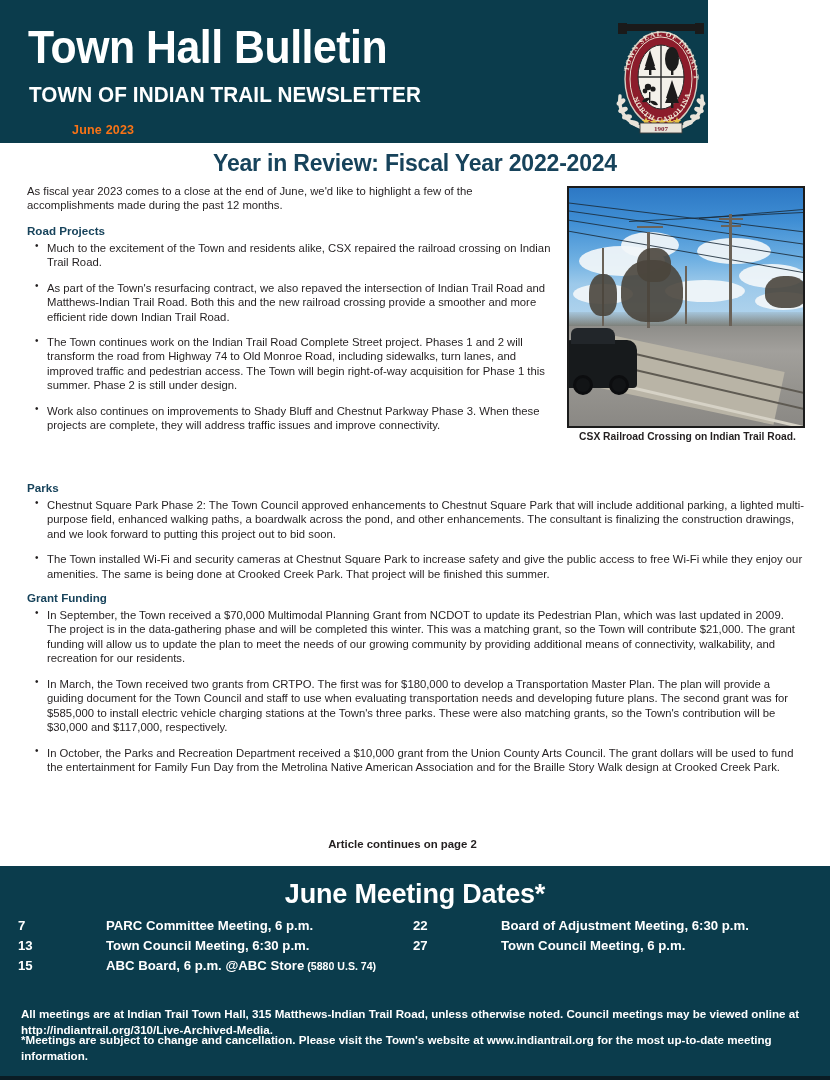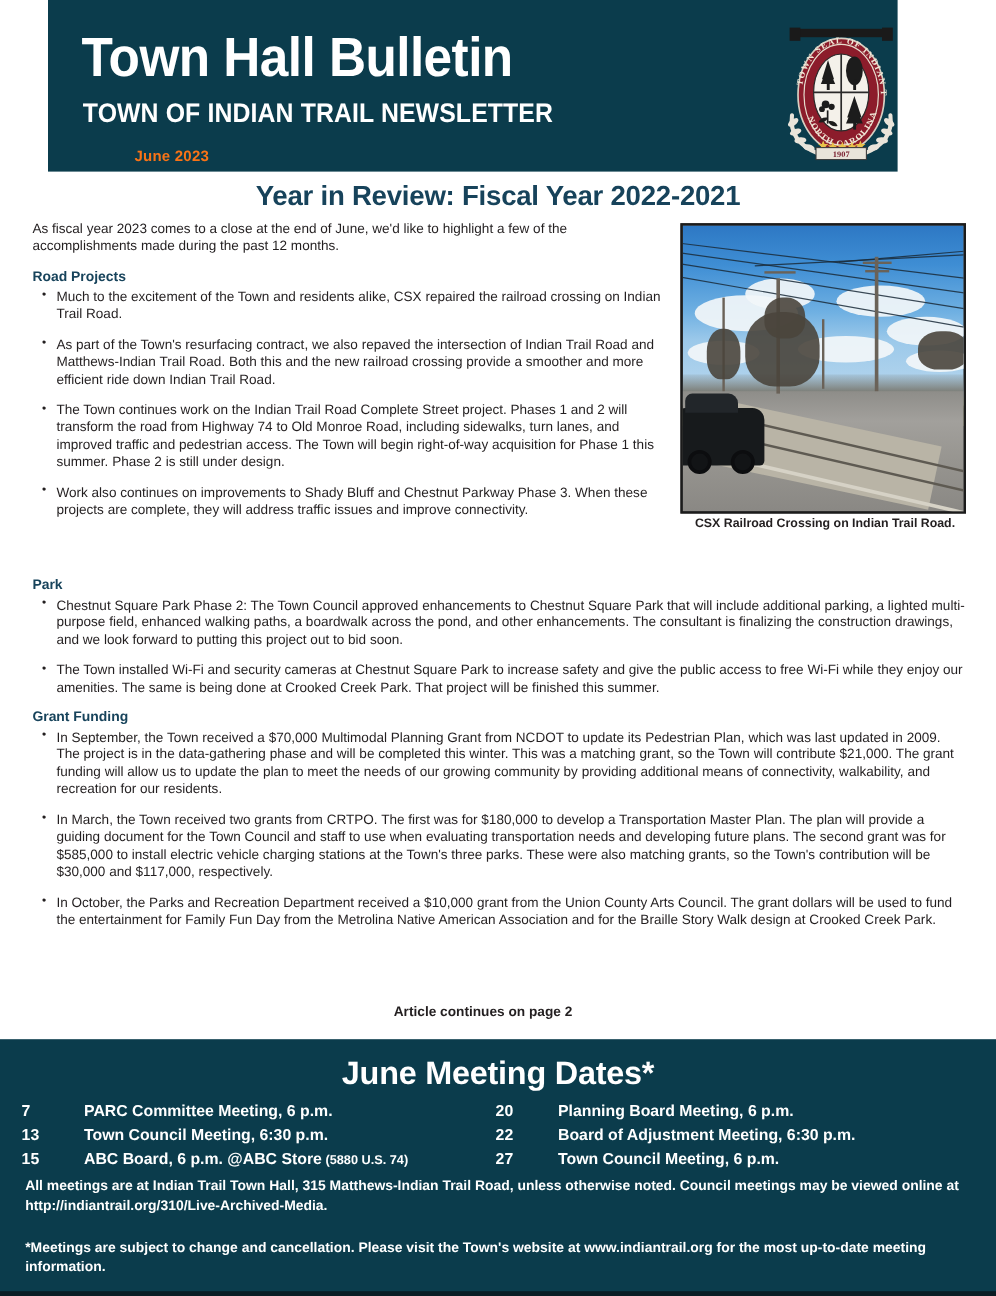--- a/index.html
+++ b/index.html
@@ -14,21 +14,20 @@
     width: 830px; height: 1080px;
     background: #ffffff;
   }
 
   
   .masthead {
     position: relative;
     width: 708px; height: 143px;
     background: #0b3c4c;
     overflow: hidden;
-    margin-left: 40px;
   }
   .masthead-title {
     position: absolute;
     left: 28px; top: 24px;
     color: #ffffff;
     font-size: 46px;
     font-weight: bold;
     letter-spacing: -0.5px;
     line-height: 1;
     font-family: "Liberation Sans", sans-serif;
@@ -250,32 +249,32 @@
     column-gap: 0;
   }
   .meet-row {
     display: flex;
     align-items: baseline;
     height: 20px;
     font-size: 13.2px;
     font-weight: bold;
   }
   .meet-day { width: 52px; flex: 0 0 52px; }
-  .meet-label { white-space: nowrap; }
+  .meet-label { white-space: nowrap; margin-left: 36px; }
   .meet-note { font-size: 10.6px; font-weight: bold; margin-left: 3px; }
 
   .footer-note {
     position: absolute;
     left: 21px;
     width: 790px;
     font-size: 11.6px;
     font-weight: bold;
     line-height: 1.35;
   }
-  .note-a { top: 115px; }
+  .note-a { top: 140px; }
   .note-b { top: 166px; }
 </style>
 </head>
 <body>
 
 <div class="page">
 
   <div class="masthead">
     <div class="masthead-title">Town Hall Bulletin</div>
     <div class="masthead-sub">TOWN OF INDIAN TRAIL NEWSLETTER</div>
@@ -347,21 +346,21 @@
           <ellipse cx="89" cy="99" rx="5" ry="2.6" transform="rotate(5 89 99)"></ellipse>
           <ellipse cx="82" cy="105" rx="5" ry="2.6" transform="rotate(-15 82 105)"></ellipse>
         </g>
 
         <rect x="34" y="105" width="42" height="10" fill="#e9e4da" stroke="#3a3a3a" stroke-width="0.9"></rect>
         <text x="55" y="113" text-anchor="middle" font-family="Liberation Serif, serif" font-size="7" font-weight="bold" fill="#7a2030">1907</text>
       </svg>
     </div>
   </div>
 
-  <div class="article-title">Year in Review: Fiscal Year 2022-2021</div>
+  <div class="article-title">Year in Review: Fiscal Year 2022-2024</div>
 
   <div class="photo-box">
     <div class="photo-sky"></div>
     <div class="treeline"></div>
     <div class="grass"></div>
     <div class="road"></div>
 
     <div class="cloud" style="left:10px; top:58px; width:86px; height:30px;"></div>
     <div class="cloud" style="left:52px; top:44px; width:58px; height:26px;"></div>
     <div class="cloud" style="left:128px; top:50px; width:74px; height:26px;"></div>
@@ -408,21 +407,21 @@
     <div class="sec-head">Road Projects</div>
     <ul class="bullets">
       <li>Much to the excitement of the Town and residents alike, CSX repaired the railroad crossing on Indian Trail Road.</li>
       <li>As part of the Town's resurfacing contract, we also repaved the intersection of Indian Trail Road and Matthews-Indian Trail Road. Both this and the new railroad crossing provide a smoother and more efficient ride down Indian Trail Road.</li>
       <li>The Town continues work on the Indian Trail Road Complete Street project. Phases 1 and 2 will transform the road from Highway 74 to Old Monroe Road, including sidewalks, turn lanes, and improved traffic and pedestrian access. The Town will begin right-of-way acquisition for Phase 1 this summer. Phase 2 is still under design.</li>
       <li>Work also continues on improvements to Shady Bluff and Chestnut Parkway Phase 3. When these projects are complete, they will address traffic issues and improve connectivity.</li>
     </ul>
   </div>
 
   <div class="body-wide">
-    <div class="sec-head">Park</div>
+    <div class="sec-head">Parks</div>
     <ul class="bullets">
       <li>Chestnut Square Park Phase 2: The Town Council approved enhancements to Chestnut Square Park that will include additional parking, a lighted multi-purpose field, enhanced walking paths, a boardwalk across the pond, and other enhancements. The consultant is finalizing the construction drawings, and we look forward to putting this project out to bid soon.</li>
       <li>The Town installed Wi-Fi and security cameras at Chestnut Square Park to increase safety and give the public access to free Wi-Fi while they enjoy our amenities. The same is being done at Crooked Creek Park. That project will be finished this summer.</li>
     </ul>
     <div class="spacer-sec"></div>
     <div class="sec-head">Grant Funding</div>
     <ul class="bullets">
       <li>In September, the Town received a $70,000 Multimodal Planning Grant from NCDOT to update its Pedestrian Plan, which was last updated in 2009. The project is in the data-gathering phase and will be completed this winter. This was a matching grant, so the Town will contribute $21,000. The grant funding will allow us to update the plan to meet the needs of our growing community by providing additional means of connectivity, walkability, and recreation for our residents.</li>
       <li>In March, the Town received two grants from CRTPO. The first was for $180,000 to develop a Transportation Master Plan. The plan will provide a guiding document for the Town Council and staff to use when evaluating transportation needs and developing future plans. The second grant was for $585,000 to install electric vehicle charging stations at the Town's three parks. These were also matching grants, so the Town's contribution will be $30,000 and $117,000, respectively.</li>
       <li>In October, the Parks and Recreation Department received a $10,000 grant from the Union County Arts Council. The grant dollars will be used to fund the entertainment for Family Fun Day from the Metrolina Native American Association and for the Braille Story Walk design at Crooked Creek Park.</li>
@@ -447,25 +446,20 @@
           <span class="meet-note"></span>
         </div>
         <div class="meet-row">
           <span class="meet-day">15</span>
           <span class="meet-label">ABC Board, 6 p.m. @ABC Store</span>
           <span class="meet-note">(5880 U.S. 74)</span>
         </div>
       </div>
       <div class="meet-col">
         <div class="meet-row">
-          <span class="meet-day">20</span>
-          <span class="meet-label">Planning Board Meeting, 6 p.m.</span>
-          <span class="meet-note"></span>
-        </div>
-        <div class="meet-row">
           <span class="meet-day">22</span>
           <span class="meet-label">Board of Adjustment Meeting, 6:30 p.m.</span>
           <span class="meet-note"></span>
         </div>
         <div class="meet-row">
           <span class="meet-day">27</span>
           <span class="meet-label">Town Council Meeting, 6 p.m.</span>
           <span class="meet-note"></span>
         </div>
       </div>

